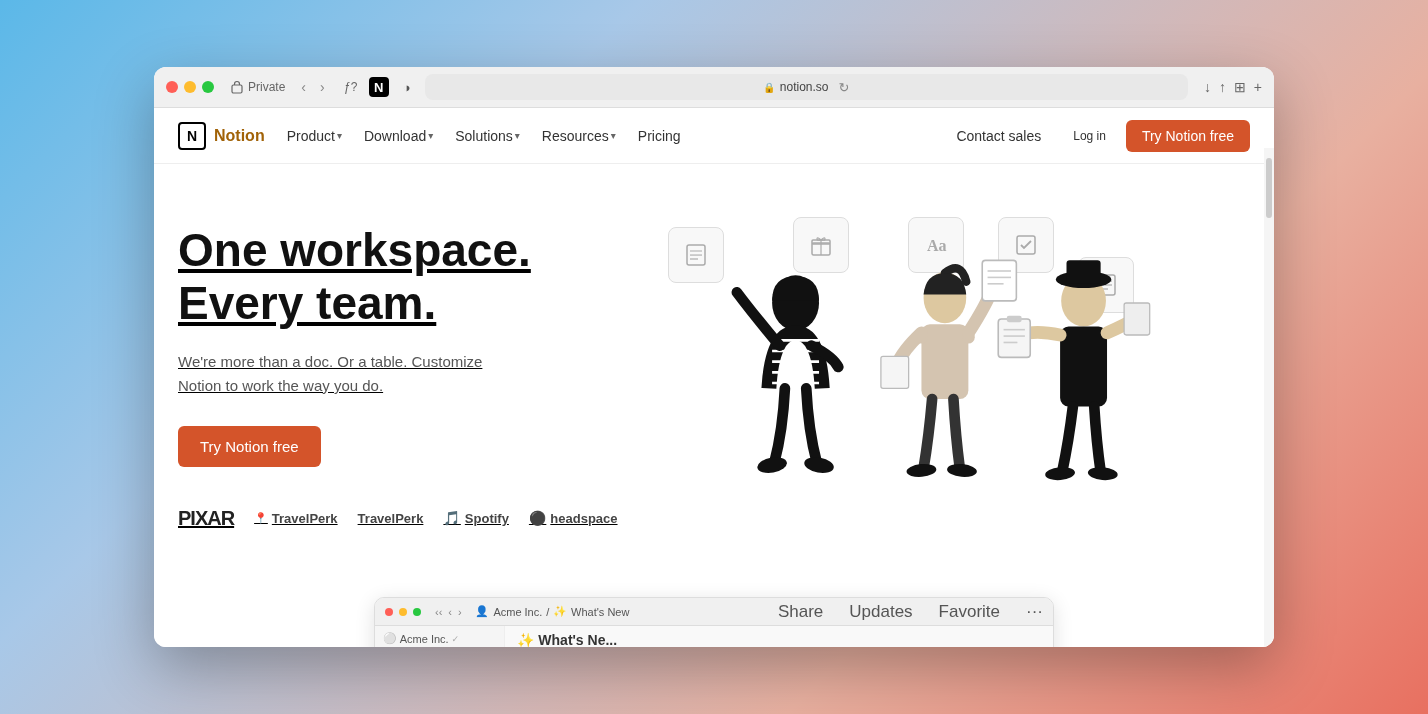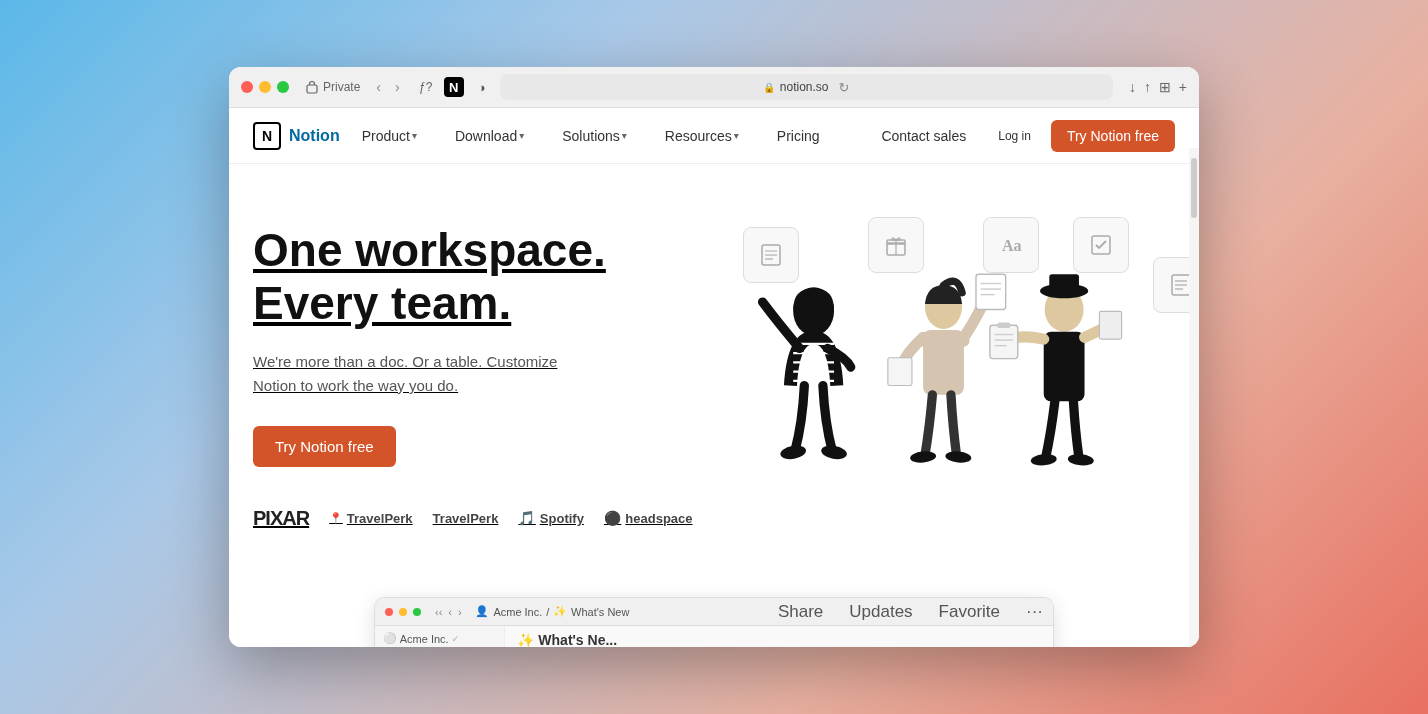--- a/index.html
+++ b/index.html
@@ -9,21 +9,21 @@
       overflow: hidden;
       font-family: -apple-system, BlinkMacSystemFont, 'Segoe UI', sans-serif;
       background: linear-gradient(135deg, #5bb8e8 0%, #a8c8e8 30%, #e8b0a0 70%, #e87060 100%);
       display: flex;
       align-items: center;
       justify-content: center;
     }
 
     
     .browser-window {
-      width: 970px;
+      width: 1120px;
       height: 580px;
       background: #fff;
       border-radius: 12px;
       box-shadow: 0 20px 60px rgba(0,0,0,0.3);
       overflow: hidden;
       display: flex;
       flex-direction: column;
       position: relative;
     }
 
@@ -184,27 +184,27 @@
       border-radius: 4px;
       display: flex;
       align-items: center;
       justify-content: center;
       font-weight: 900;
       font-size: 14px;
     }
     .notion-logo-text {
       font-size: 16px;
       font-weight: 600;
-      color: #0369a1;
+      color: #a16207;
     }
 
     .notion-nav-items {
       display: flex;
       align-items: center;
-      gap: 18px;
+      gap: 2px;
       margin-left: 4px;
     }
     .notion-nav-item {
       display: flex;
       align-items: center;
       gap: 2px;
       padding: 6px 10px;
       font-size: 14px;
       color: #333;
       cursor: pointer;

